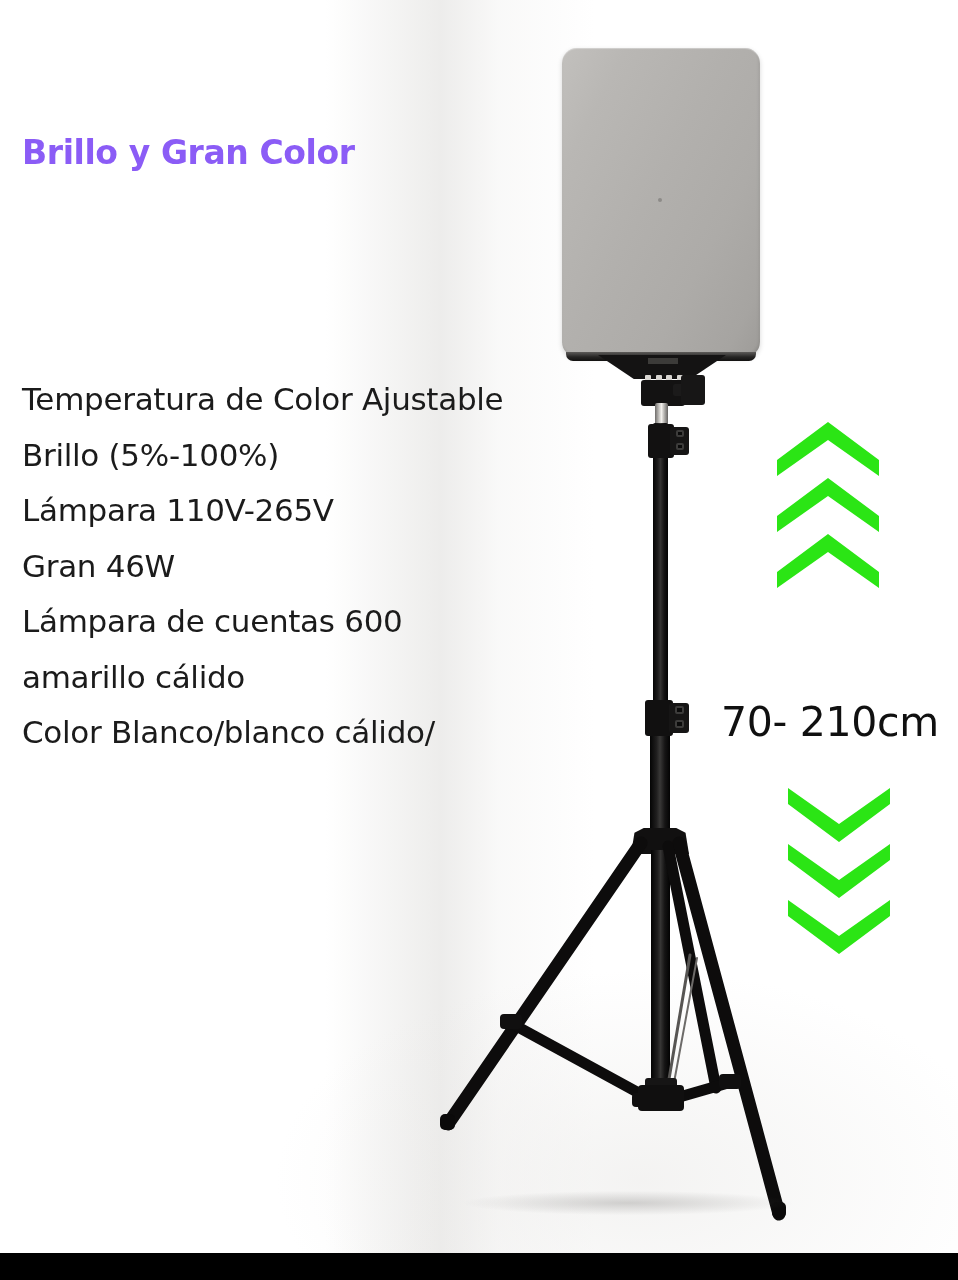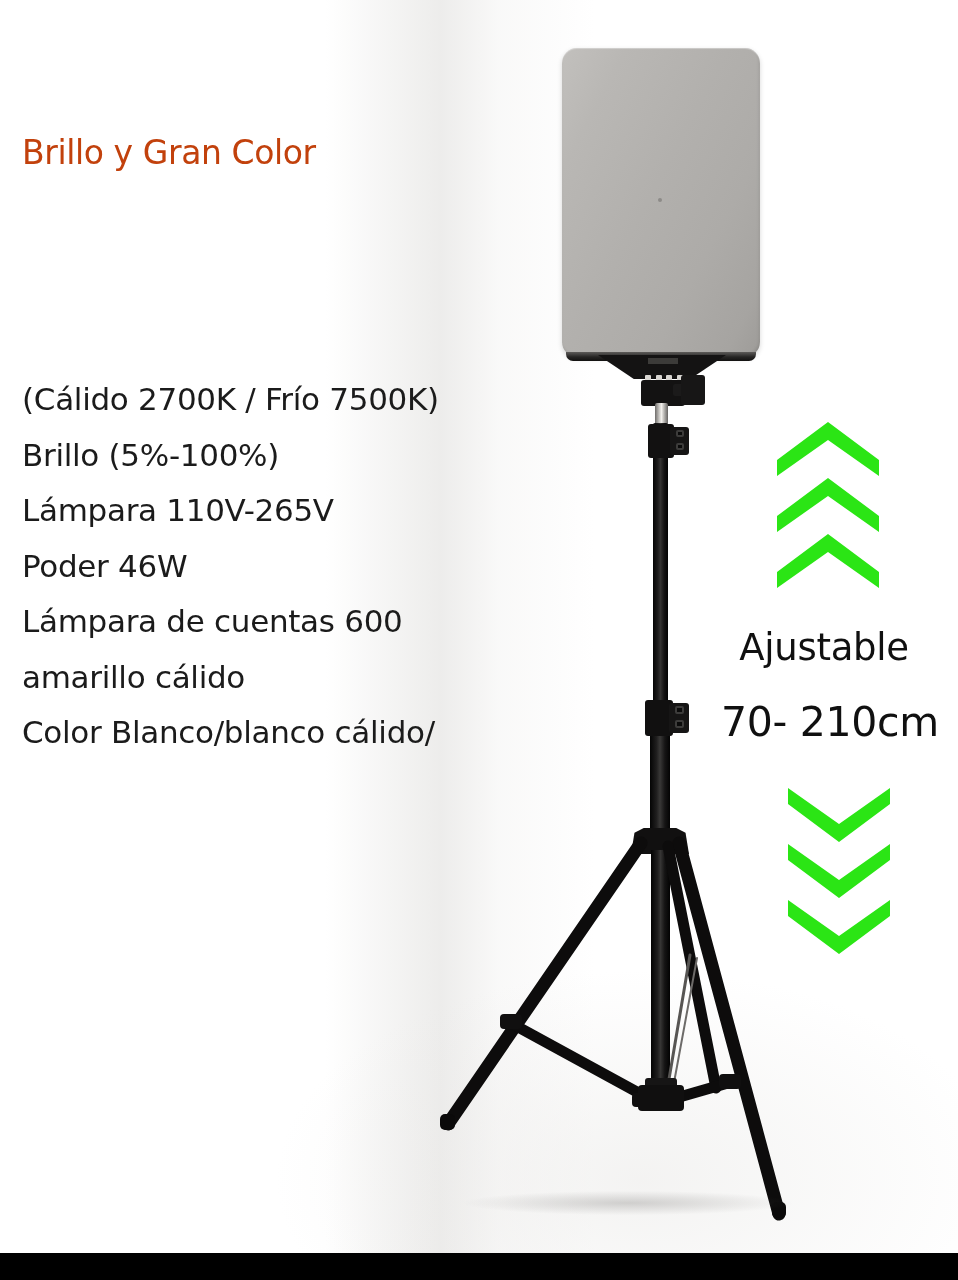--- a/index.html
+++ b/index.html
@@ -41,25 +41,25 @@
   }
 
   
   .headline {
     position:absolute;
     left:22px; top:118px;
     width:520px;
   }
   .headline-line {
     font-family:"DejaVu Sans", sans-serif;
-    font-weight:normal;
+    font-weight:bold;
     font-size:33px;
     line-height:70px;
     letter-spacing:-0.4px;
-    color:#c2410c;
+    color:#8b5cf6;
     white-space:nowrap;
   }
 
   
   .specs {
     position:absolute;
     left:22px; top:372px;
     width:600px;
   }
   .spec-line {
@@ -406,24 +406,24 @@
     <div class="brace-collar"></div>
 
     <div class="ground-shadow"></div>
   </div>
 
   <div class="headline">
     <div class="headline-line">Brillo y Gran Color</div>
   </div>
 
   <div class="specs">
-    <div class="spec-line">(Cálido 2700K / Frío 7500K)</div>
+    <div class="spec-line">Temperatura de Color Ajustable</div>
     <div class="spec-line">Brillo (5%-100%)</div>
     <div class="spec-line">Lámpara 110V-265V</div>
-    <div class="spec-line">Poder 46W</div>
+    <div class="spec-line">Gran 46W</div>
     <div class="spec-line">Lámpara de cuentas 600</div>
     <div class="spec-line">amarillo cálido</div>
     <div class="spec-line">Color Blanco/blanco cálido/</div>
   </div>
 
   <div class="callout">
 
     <div class="chev-group up">
       <div class="chev chev-up1">
         <svg viewBox="0 0 106 56">
@@ -435,21 +435,20 @@
             <path d="M53 2 L104 40 L104 56 L53 20 L2 56 L2 40 Z" fill="#2BE515"></path>
           </svg>
       </div>
       <div class="chev chev-up3">
         <svg viewBox="0 0 106 56">
             <path d="M53 2 L104 40 L104 56 L53 20 L2 56 L2 40 Z" fill="#2BE515"></path>
           </svg>
       </div>
     </div>
 
-    <div class="callout-label label-ajustable">Ajustable</div>
     <div class="callout-label label-range">70- 210cm</div>
 
     <div class="chev-group down" style="position:absolute; left:48px; top:368px;">
       <div class="chev chev-dn1">
         <svg viewBox="0 0 106 56">
             <path d="M53 54 L2 16 L2 0 L53 36 L104 0 L104 16 Z" fill="#2BE515"></path>
           </svg>
       </div>
       <div class="chev chev-dn2">
         <svg viewBox="0 0 106 56">

